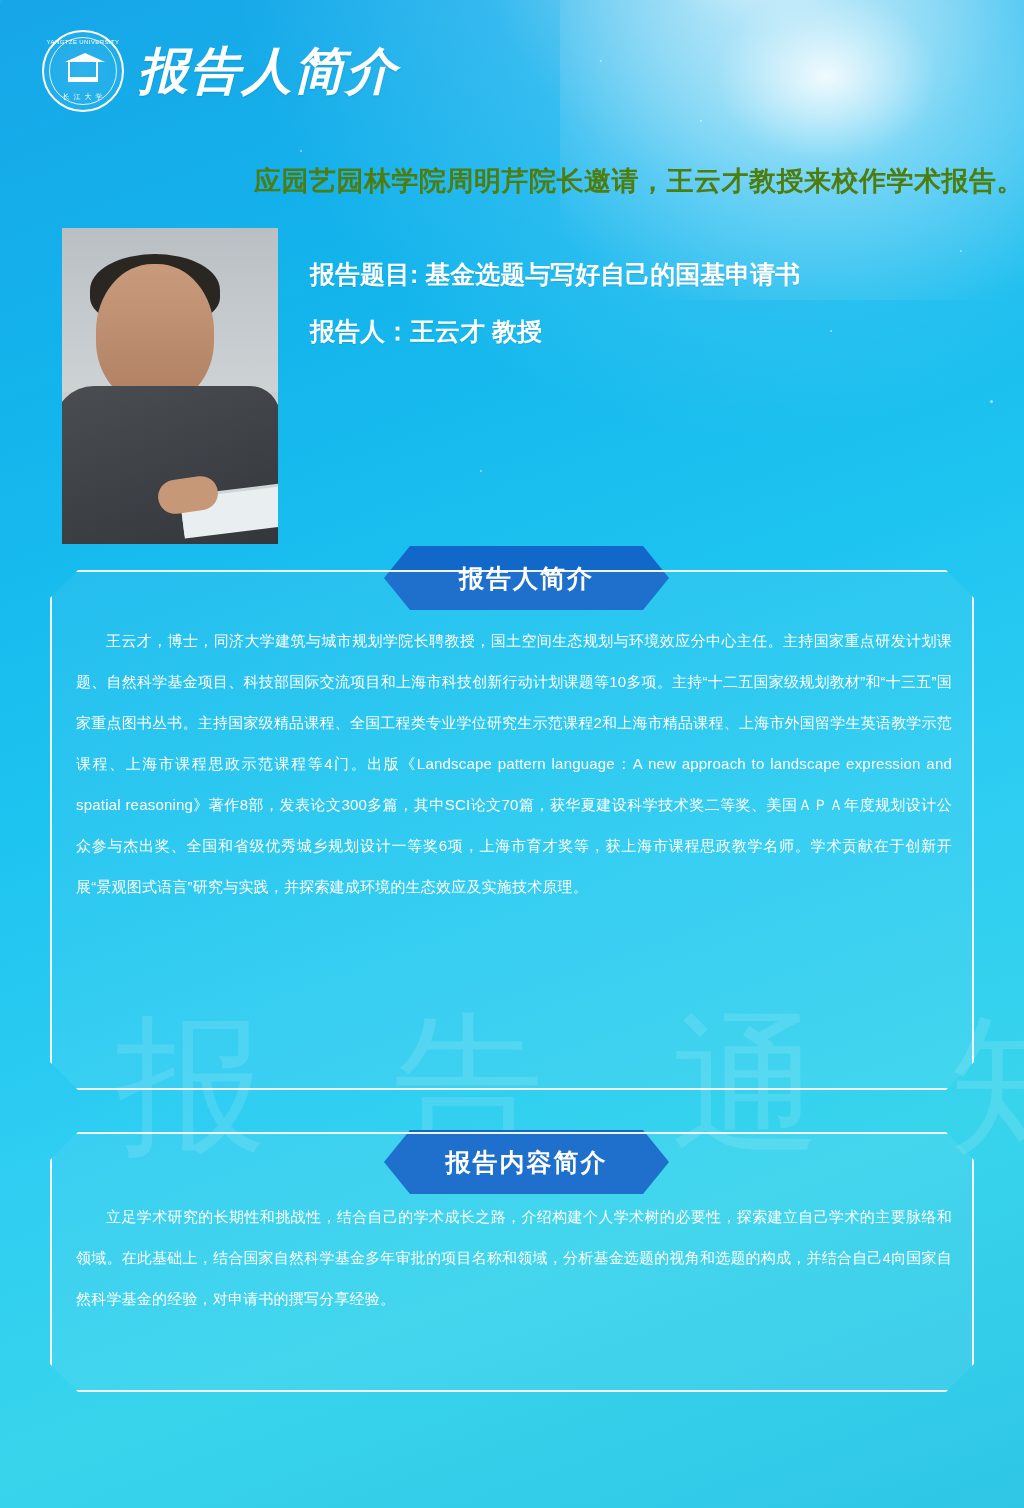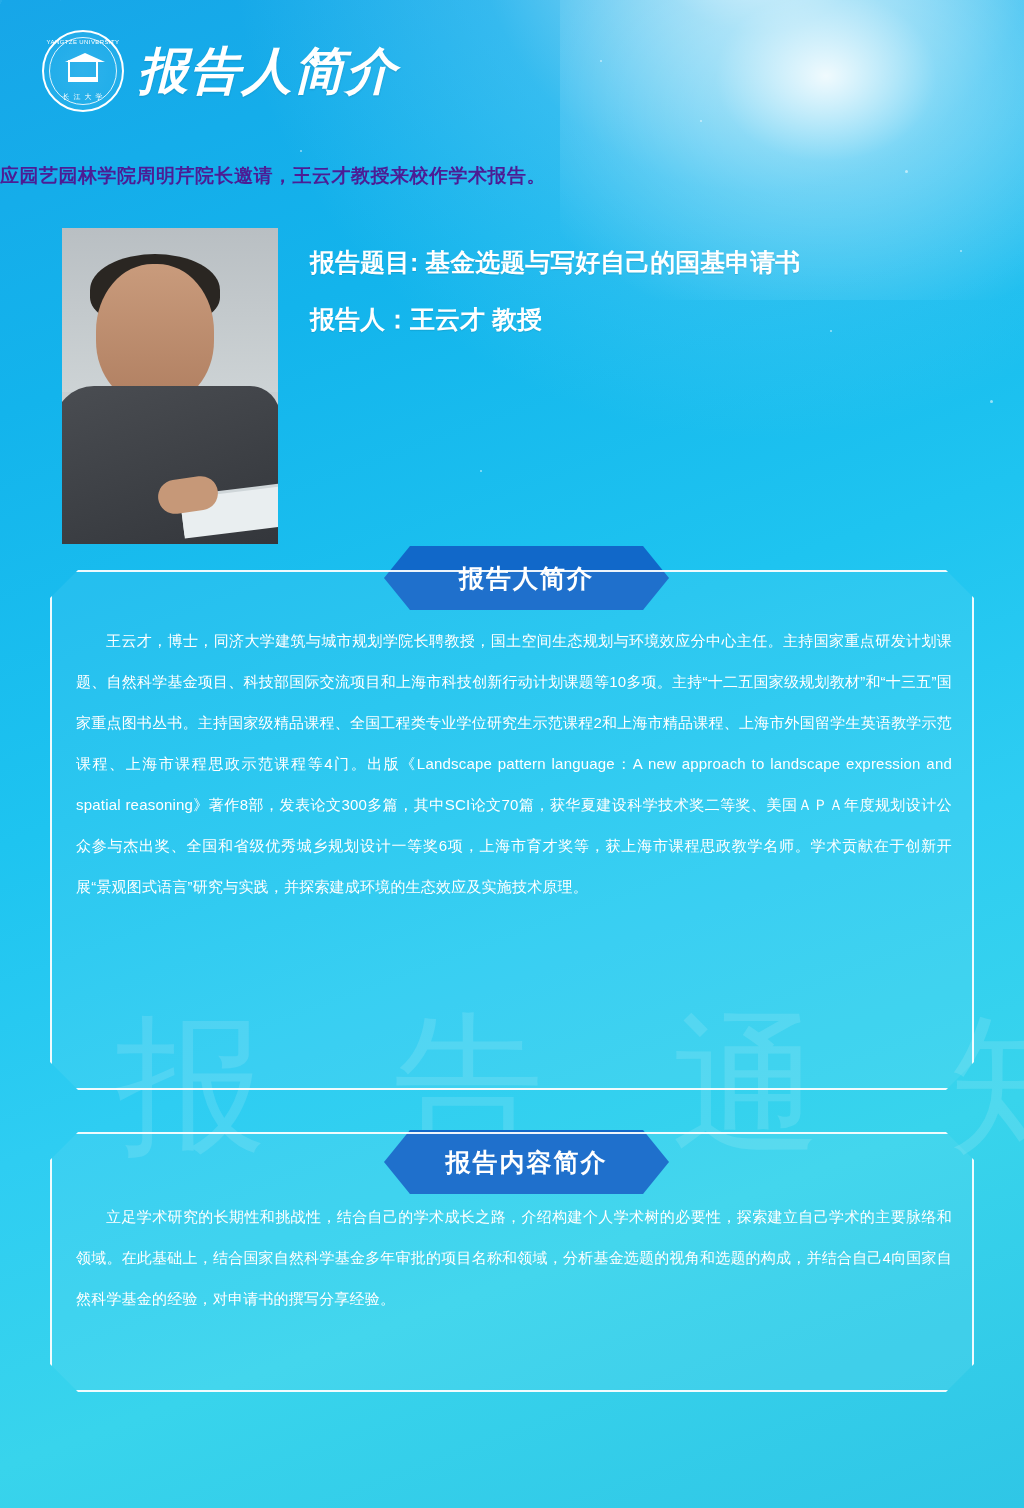--- a/index.html
+++ b/index.html
@@ -99,24 +99,24 @@
     color: #ffffff;
     font-weight: 700;
     font-style: italic;
     letter-spacing: 2px;
     text-shadow: 0 1px 2px rgba(0,0,0,.12);
   }
 
   .headline {
     position: absolute;
     left: 0; right: 0; top: 163px;
-    text-align: left;
-    font-size: 19px;
+    text-align: right;
+    font-size: 27px;
     font-weight: 700;
-    color: #4c1d95;
+    color: #4d7c0f;
     letter-spacing: .5px;
   }
 
   
   .photo {
     position:absolute;
     left: 62px; top: 228px;
     width: 216px; height: 316px;
     overflow:hidden;
     background:#5d6066;
@@ -159,21 +159,21 @@
   .photo .hand {
     position:absolute; left:96px; bottom:32px;
     width:60px; height:34px; border-radius:18px;
     background:#c69878;
     transform: rotate(-8deg);
   }
 
   
   .info {
     position:absolute;
-    left: 310px; top: 250px;
+    left: 310px; top: 262px;
     color:#fff;
     font-weight:700;
   }
   .info .line {
     font-size: 25px;
     line-height: 1;
     margin-bottom: 32px;
     white-space: nowrap;
     text-shadow: 0 1px 1px rgba(0,0,0,.10);
   }

